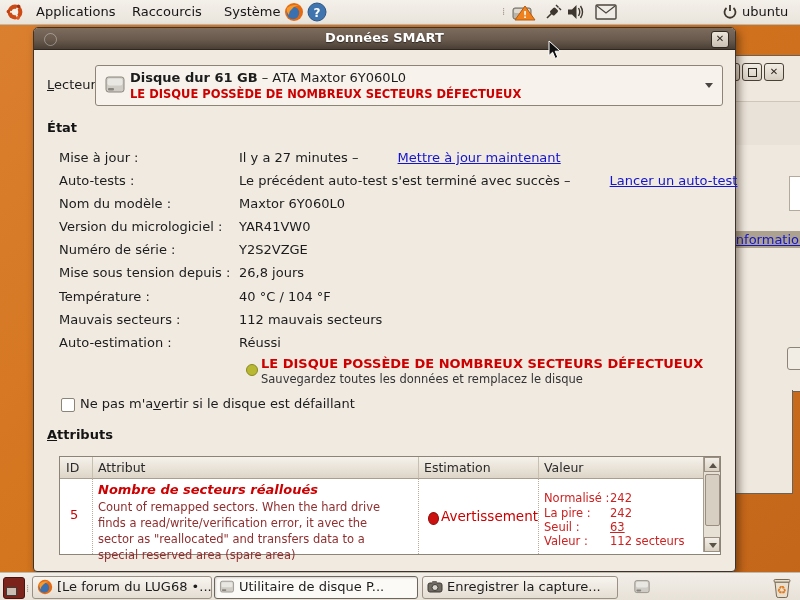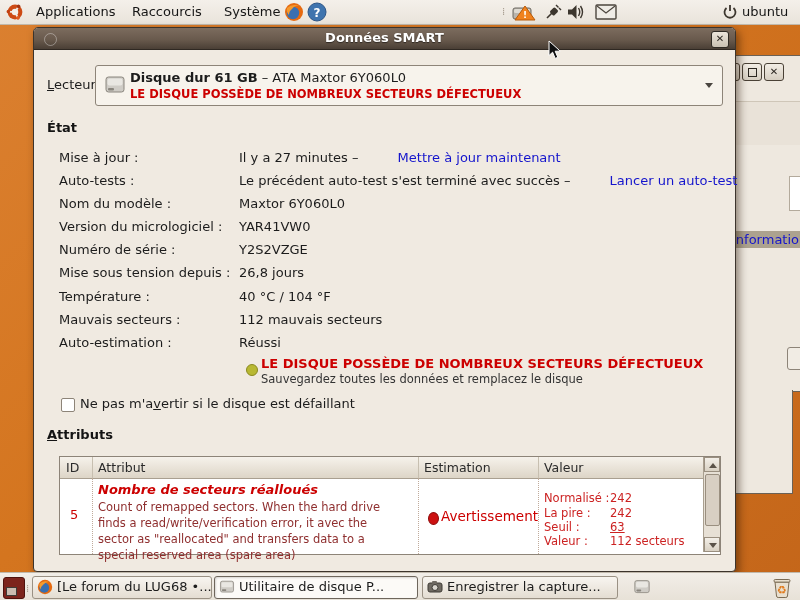--- a/index.html
+++ b/index.html
@@ -26,21 +26,21 @@
   #titlebar{position:absolute;left:0;top:0;width:100%;height:21px;border-radius:4px 4px 0 0;
     background:linear-gradient(#7c6c5e,#695a4d 55%,#4a3f35);border-bottom:1px solid #2f2822;}
   #title-text{position:absolute;width:100%;text-align:center;top:2px;color:#fff;
     font-weight:bold;font-size:13px;text-shadow:0 1px 1px rgba(0,0,0,.5);}
   #win-menu-circle{position:absolute;left:10px;top:5px;width:11px;height:11px;border-radius:50%;
     border:1px solid rgba(255,255,255,.35);}
   #dlg-close{position:absolute;right:6px;top:3px;width:16px;height:15px;border:1px solid #2f2a24;
     border-radius:3px;background:linear-gradient(#ece5da,#c9c0b2);text-align:center;
     line-height:14px;font-size:10px;font-weight:bold;color:#2b2620;}
   .u{text-decoration:underline;}
-  .lnk{color:#1515cc;padding-left:35px;}
+  .lnk{color:#1515cc;text-decoration:underline;padding-left:35px;}
   #combo{position:absolute;left:61px;top:37px;width:626px;height:39px;background:#f7f3ec;
     border:1px solid #8d8478;border-radius:3px;}
   #combo-arrow{position:absolute;right:9px;top:17px;width:0;height:0;
     border-left:4px solid transparent;border-right:4px solid transparent;border-top:5px solid #4a4540;}
   .heading{font-weight:bold;font-size:13px;color:#141414;}
   .srow .lab{position:absolute;left:25px;white-space:nowrap;}
   .srow .val{position:absolute;left:205px;white-space:nowrap;}
   .srow{position:absolute;left:0;width:100%;height:18px;}
   .red-warning{color:#cc0000;font-weight:bold;}
   #checkbox{position:absolute;left:27px;top:370px;width:12px;height:12px;background:#fff;

